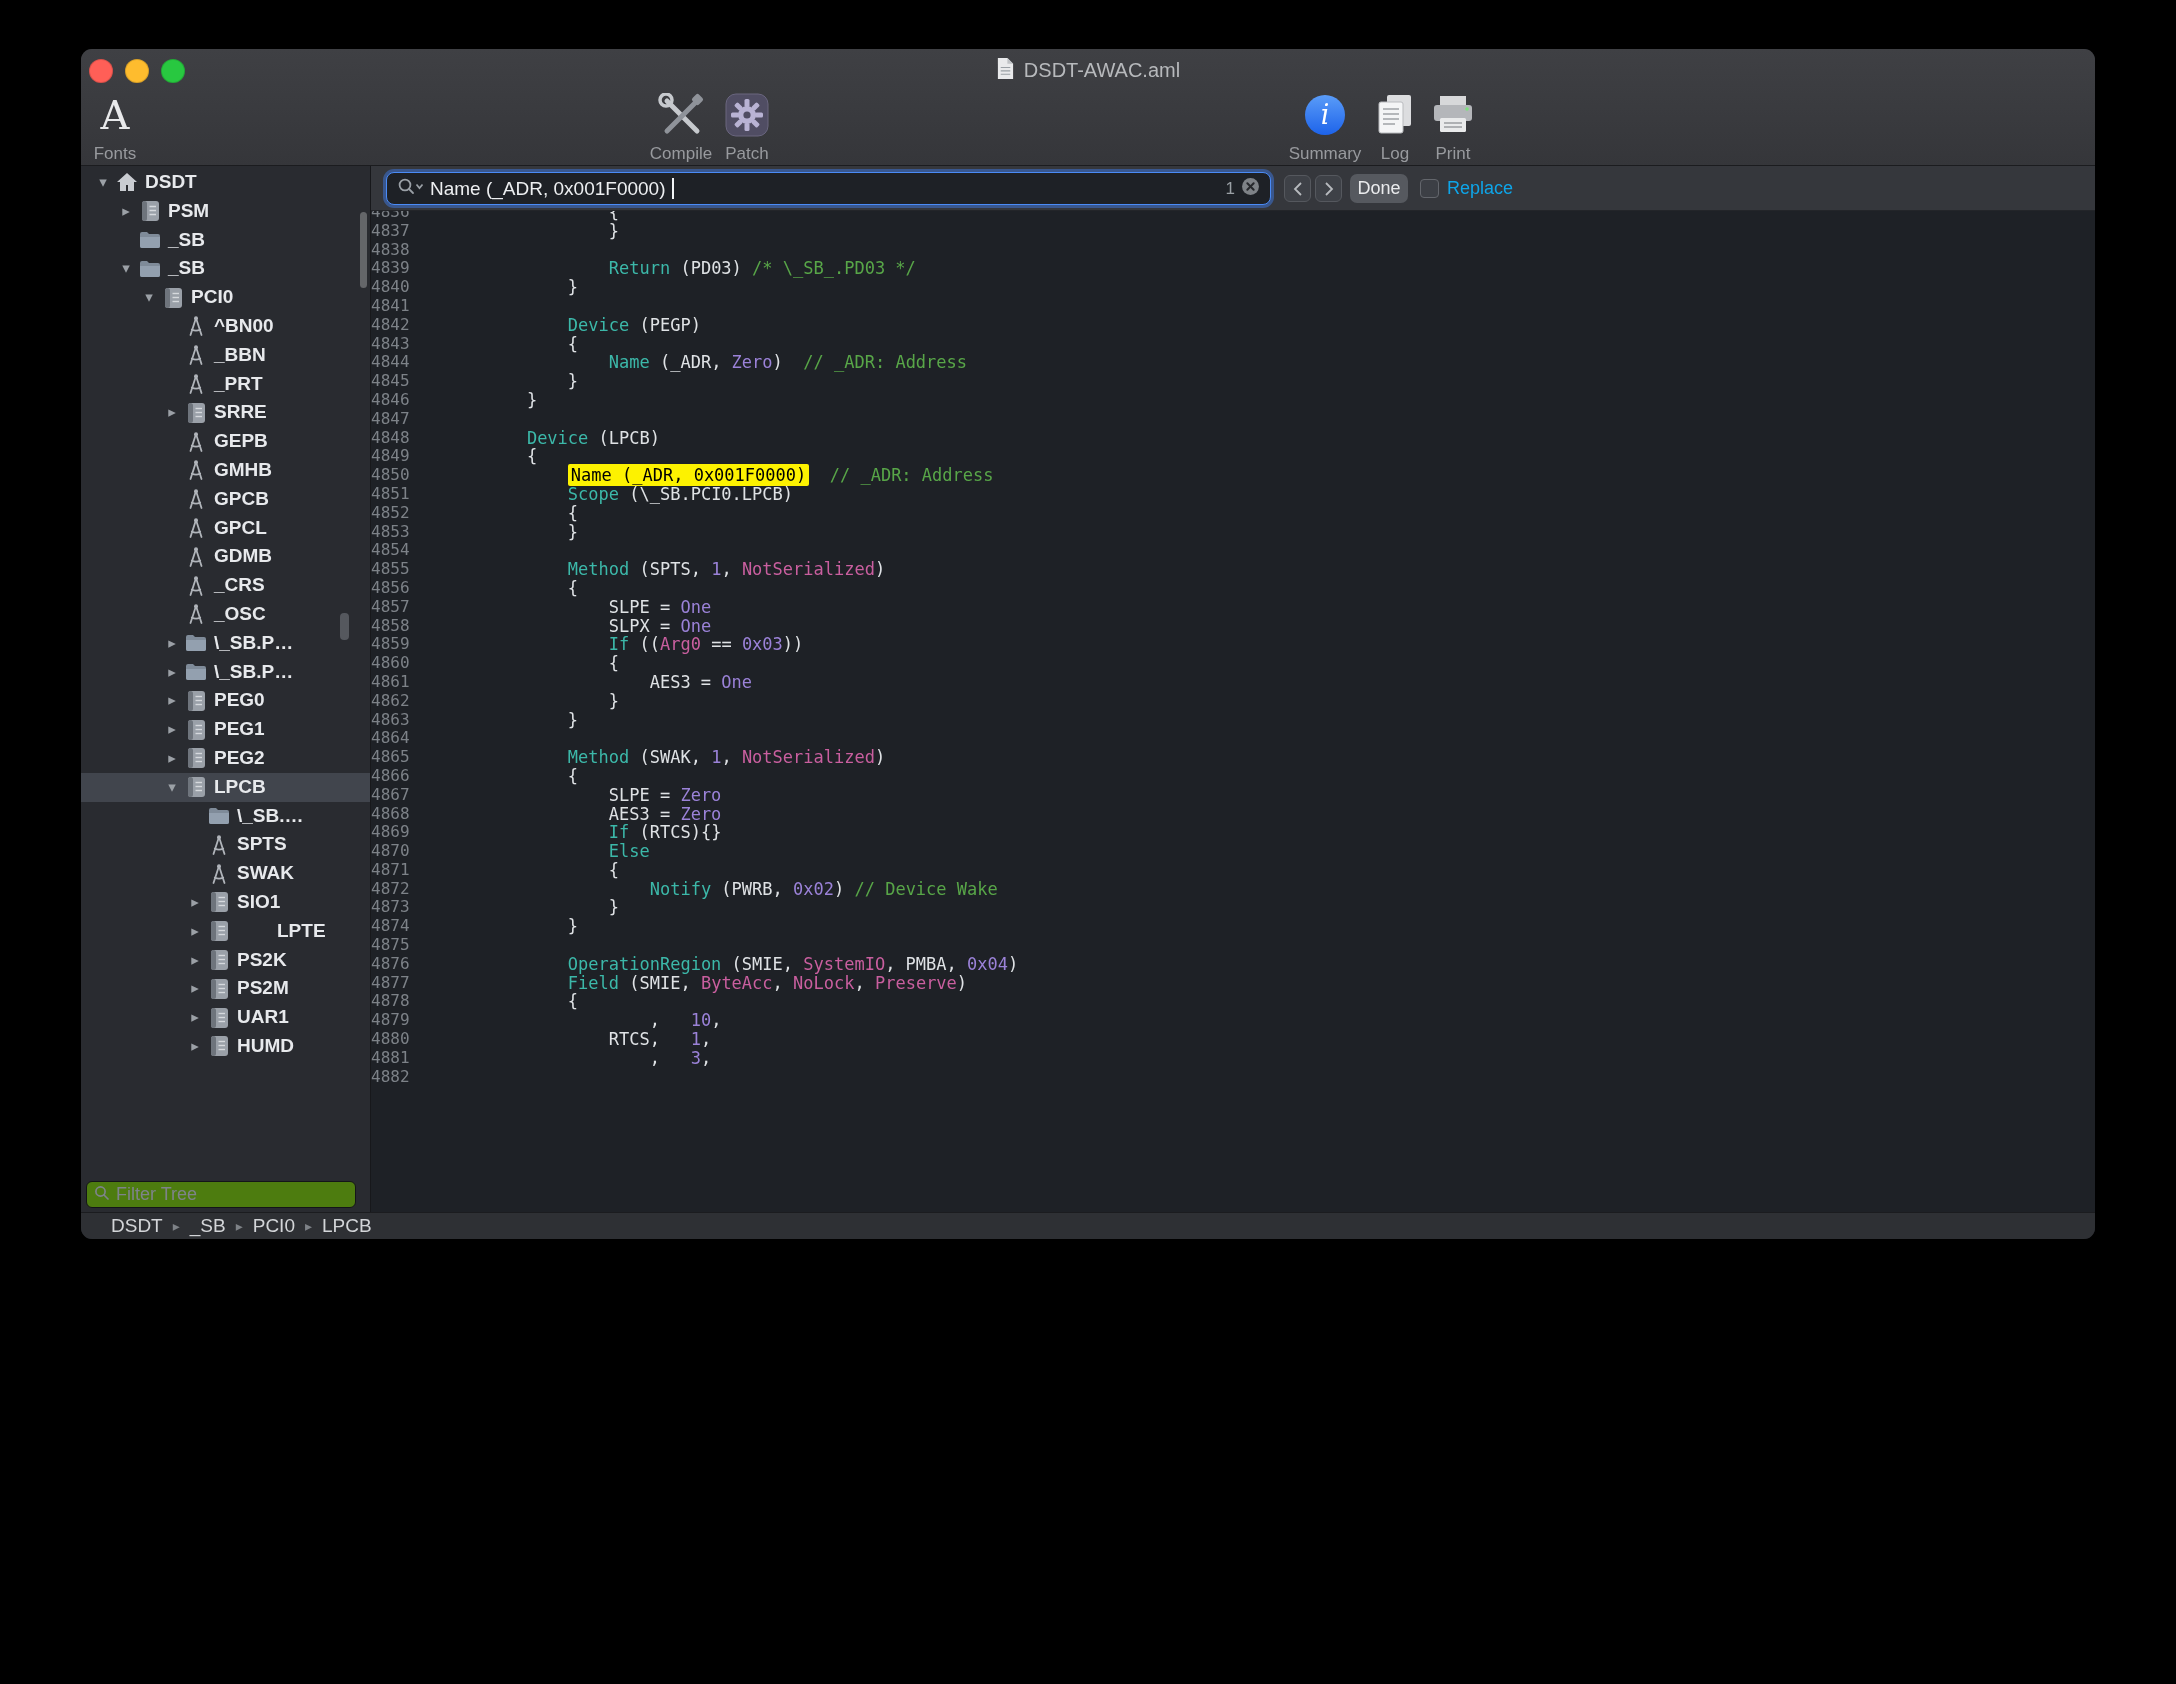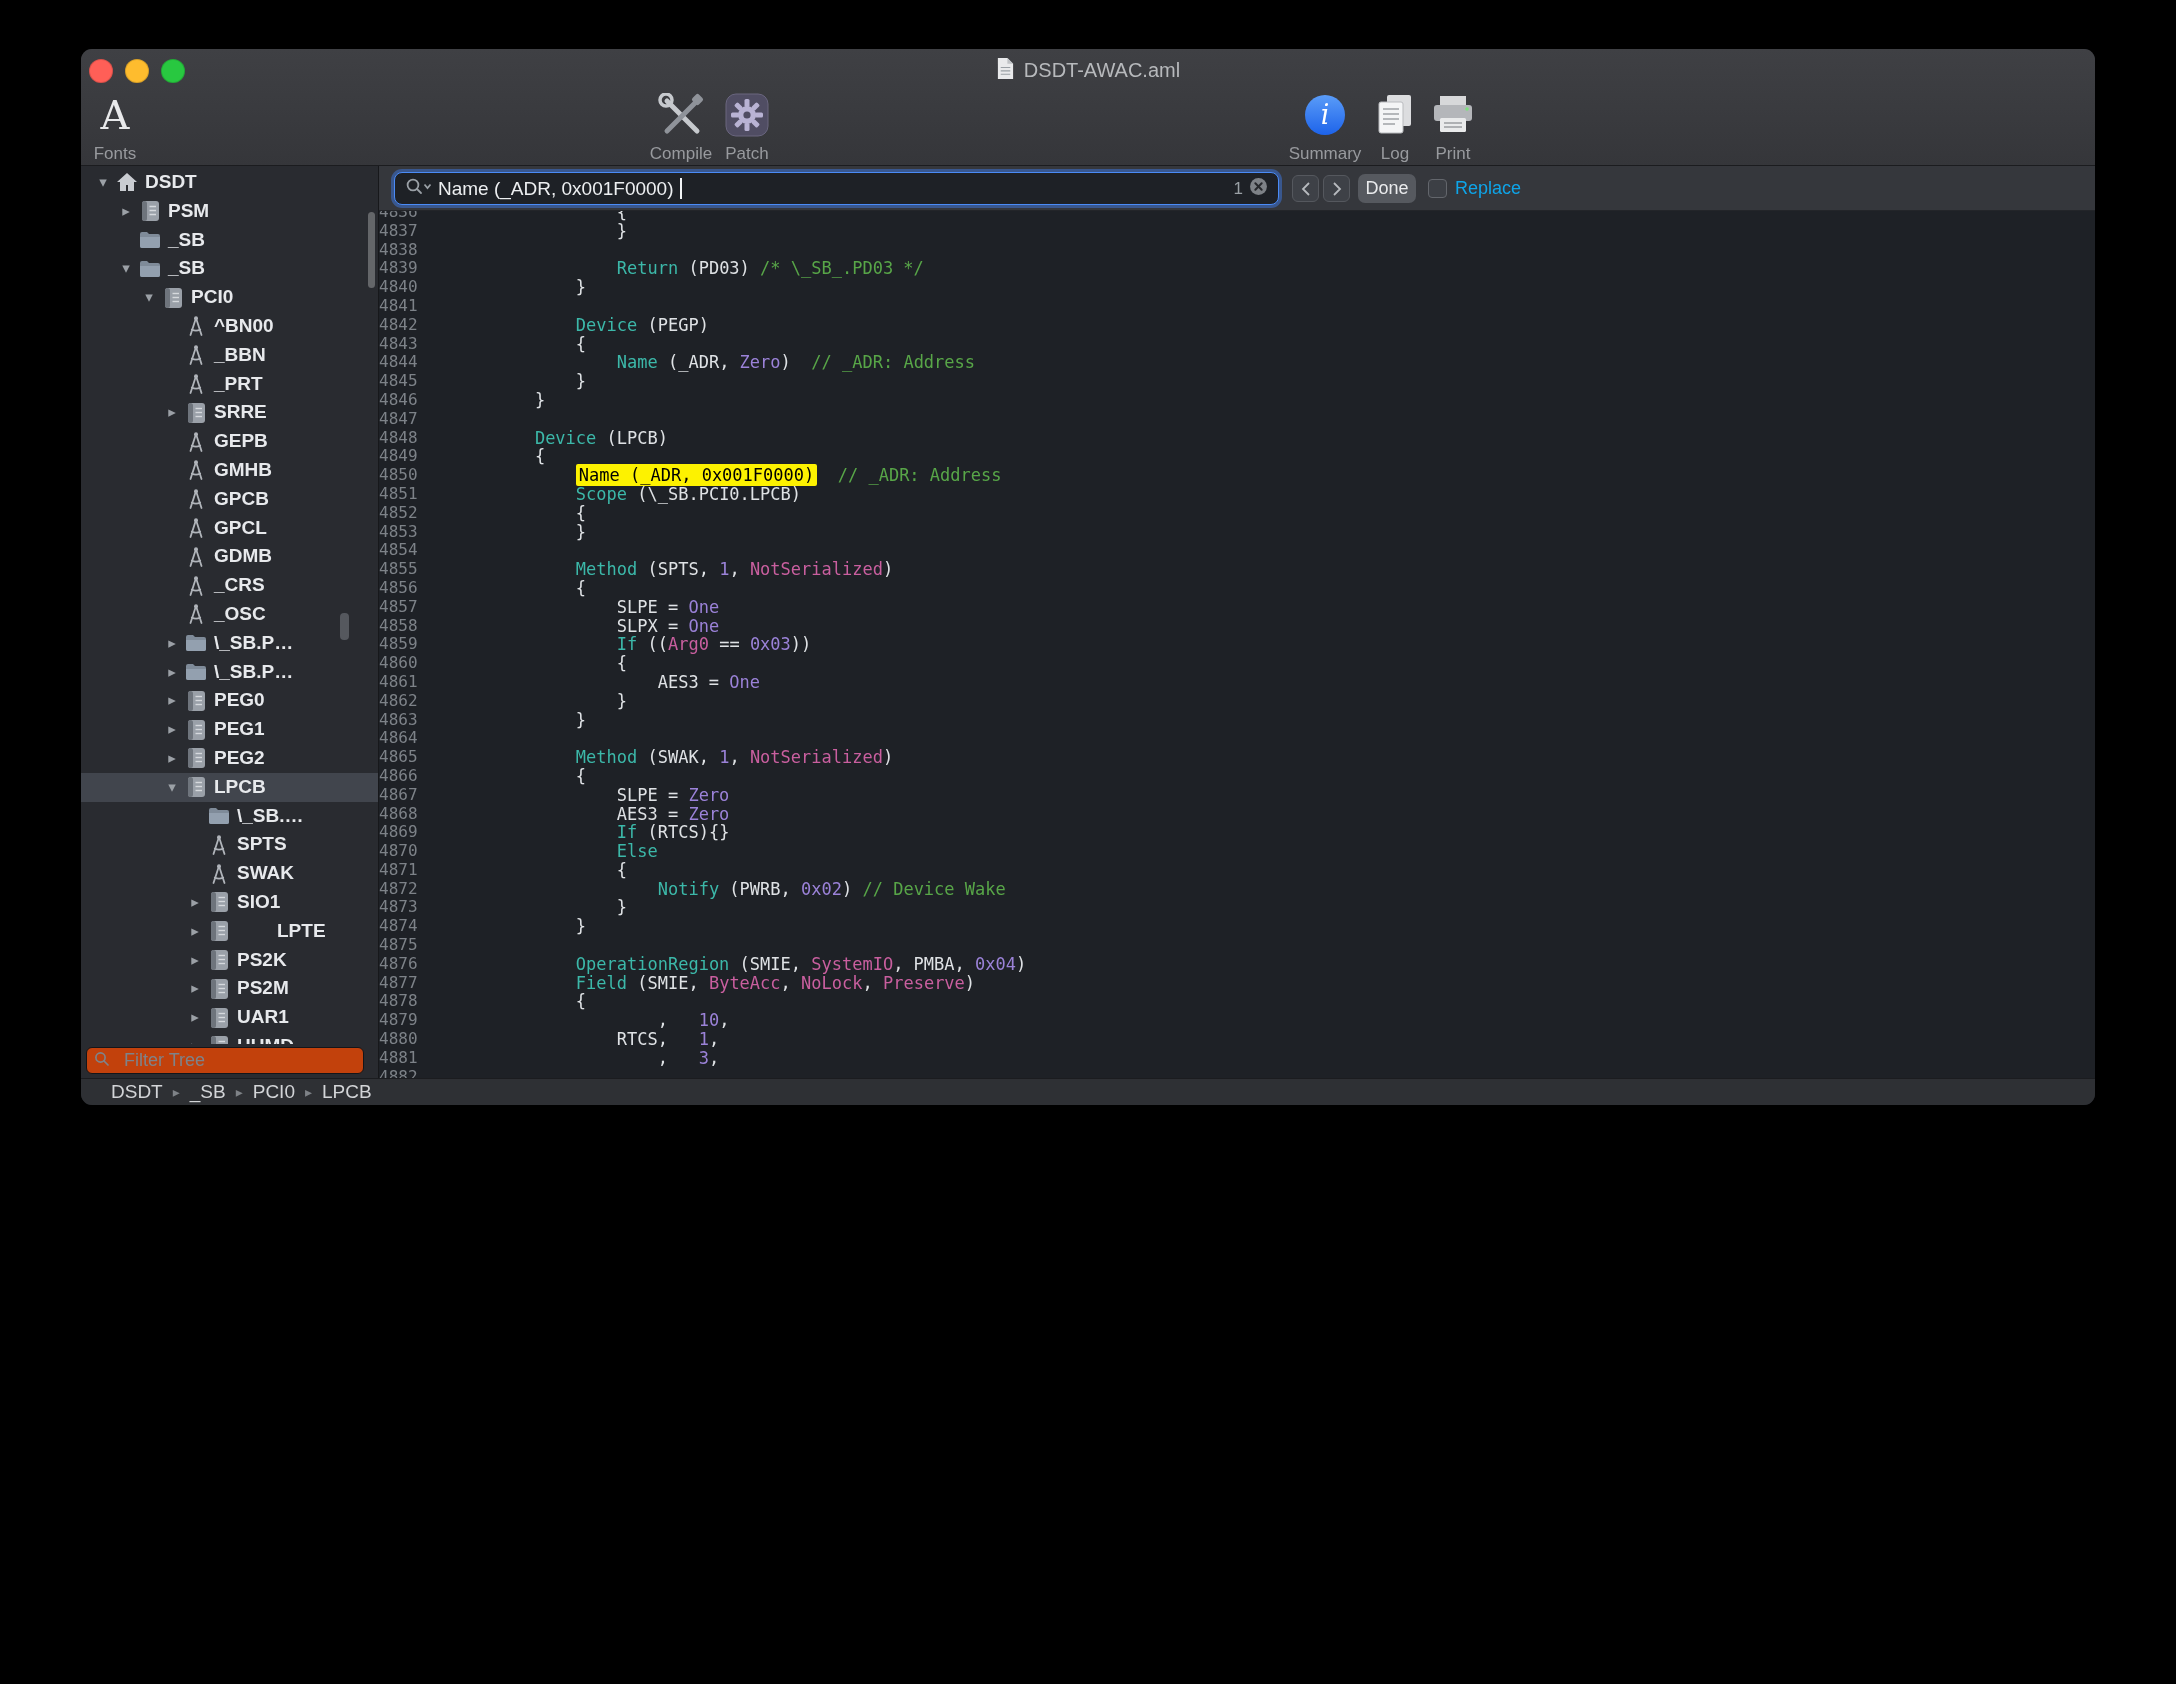--- a/index.html
+++ b/index.html
@@ -1,20 +1,20 @@
 <!DOCTYPE html>
 <html><head>
 <meta charset="utf-8">
 <style>
   * { margin:0; padding:0; box-sizing:border-box; }
   html,body { background:#000; }
   body { width:2176px; height:1684px; position:relative; overflow:hidden;
          font-family:"Liberation Sans", sans-serif; }
 
-  #window { position:absolute; left:81px; top:49px; width:2014px; height:1056px;
+  #window { position:absolute; left:81px; top:49px; width:2014px; height:1190px;
             border-radius:11px; overflow:hidden; background:#1e2126;
             box-shadow:0 30px 90px rgba(0,0,0,.8); display:flex; flex-direction:column; }
 
   
   #chrome { flex:0 0 117px; background:linear-gradient(#3f4044,#35363a);
             border-bottom:1px solid #1b1c1f; position:relative; }
   .traffic { position:absolute; top:10px; width:24px; height:24px; border-radius:50%;
              box-shadow:inset 0 0 0 1px rgba(0,0,0,.15); }
   #tl-close { left:8px;  background:#ff5f57; }
   #tl-min   { left:44px; background:#febc2e; }
@@ -40,22 +40,22 @@
   .disclosure { position:absolute; top:0; width:16px; height:28.8px; line-height:28.8px;
                 text-align:center; color:#9ba0a6; font-size:15px;
                 font-family:"DejaVu Sans", sans-serif; }
   .tree-icon { position:absolute; top:50%; transform:translateY(-50%); width:24px; height:24px;
                display:flex; align-items:center; justify-content:center; }
   .tree-label { position:absolute; top:0; line-height:28.8px; color:#e7e9ec; font-size:19px;
                 font-weight:600; white-space:nowrap; }
   #sidebar-scroll-thumb { position:absolute; right:3px; top:46px; width:7px; height:76px;
                           border-radius:4px; background:rgba(255,255,255,.28); }
   #filter-bar { flex:0 0 34px; padding:3px 14px 4px 5px; }
-  #filter-field { height:27px; background:#c2410c; border:1px solid #141519; border-radius:6px;
-                  display:flex; align-items:center; padding:0 7px; gap:14px; }
+  #filter-field { height:27px; background:#4d7c0f; border:1px solid #141519; border-radius:6px;
+                  display:flex; align-items:center; padding:0 7px; gap:6px; }
   #filter-input { flex:1; background:transparent; border:none; outline:none; color:#d8dadd;
                   font-size:18px; font-family:"Liberation Sans", sans-serif; min-width:0; }
   #filter-input::placeholder { color:#7e838a; }
 
   #splitter-handle { position:absolute; left:259px; top:447px; width:9px; height:27px;
                      border-radius:4px; background:#55585e; z-index:5; }
 
   
   #main { flex:1; display:flex; flex-direction:column; min-width:0; }
 

